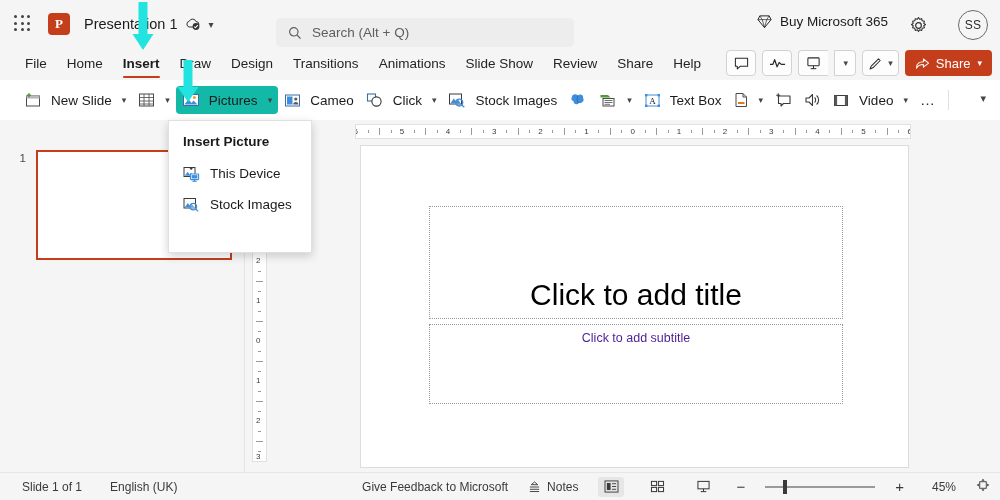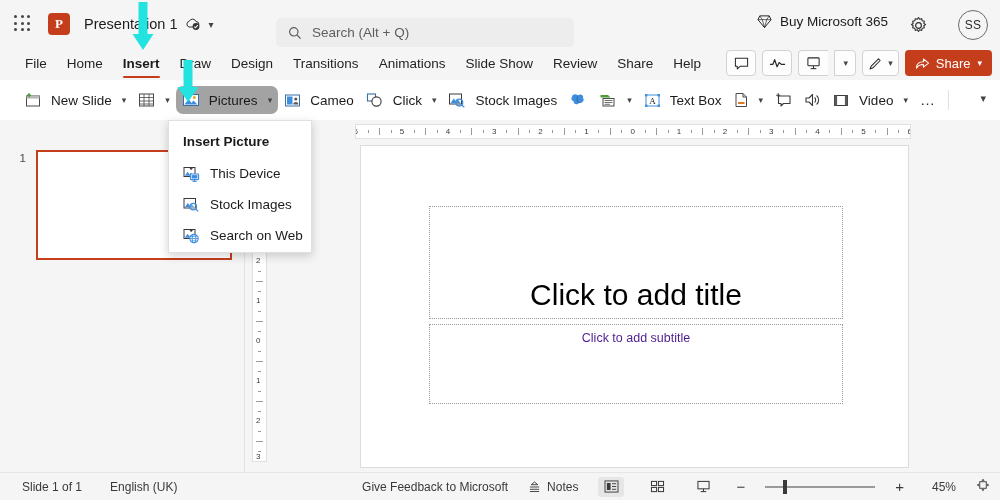--- a/index.html
+++ b/index.html
@@ -95,21 +95,21 @@
   .ribbon {
     position: absolute; left: 0; top: 80px; width: 1000px; height: 40px;
     background: #ffffff; display: flex; align-items: center;
   }
   .rb {
     display: flex; align-items: center; gap: 9px; height: 28px;
     padding: 0 6px; border-radius: 4px; cursor: pointer; white-space: nowrap;
     font-size: 13.5px; color: #1b1b1b;
   }
   .rb:first-child { margin-left: 18px; }
-  .rb.pressed { background: #a3a3a3; border-radius: 7px; }
+  .rb.pressed { background: #14b8a6; }
   .chev { font-size: 9px; color: #444; margin-left: 1px; }
   .rb-sep { width: 1px; height: 20px; background: #e0e0e0; margin: 0 6px; }
   .ribbon-collapse { position: absolute; right: 14px; top: 12px; cursor: pointer; color:#444; font-size: 11px;}
 
   
   .thumbpane {
     position: absolute; left: 0; top: 120px; width: 245px; bottom: 28px;
     background: #f5f5f5; border-right: 1px solid #e3e3e3;
   }
   .thumb-row { position: absolute; left: 10px; top: 30px; display: flex; align-items: flex-start; }
@@ -551,33 +551,20 @@
     <div class="dd-item">
       <svg width="17" height="16" viewBox="0 0 17 16">
         <rect x="1" y="1.5" width="11.5" height="9.5" fill="#fff" stroke="#3a3a3a" stroke-width="1"></rect>
         <path d="M1.8 10.3 L4.8 6 L6.9 8.8 L8.4 7 L11.7 10.3 Z" fill="#3e8ede"></path>
         <circle cx="10.3" cy="9.6" r="3.3" fill="#fff" fill-opacity=".25" stroke="#3e8ede" stroke-width="1.2"></circle>
         <line x1="12.7" y1="12" x2="15.2" y2="14.4" stroke="#3e8ede" stroke-width="1.3"></line>
       </svg>
       <span>Stock Images</span>
     </div>
 
-    <div class="dd-item">
-      <svg width="17" height="16" viewBox="0 0 17 16">
-        <rect x="1" y="1.5" width="11" height="9" fill="#fff" stroke="#3a3a3a" stroke-width="1"></rect>
-        <path d="M1.8 9.8 L4.6 5.8 L6.6 8.4 L8 6.7 L11.2 9.8 Z" fill="#3e8ede"></path>
-        <path d="M8.2 1.2 V4 M6.8 2.6 H9.6" stroke="#3a3a3a" stroke-width="1"></path>
-        <circle cx="11" cy="10.6" r="4.2" fill="#fff" stroke="#3e8ede" stroke-width="1.1"></circle>
-        <ellipse cx="11" cy="10.6" rx="1.9" ry="4.2" fill="none" stroke="#3e8ede" stroke-width=".9"></ellipse>
-        <line x1="6.8" y1="10.6" x2="15.2" y2="10.6" stroke="#3e8ede" stroke-width=".9"></line>
-        <line x1="7.5" y1="8.3" x2="14.5" y2="8.3" stroke="#3e8ede" stroke-width=".8"></line>
-        <line x1="7.5" y1="12.9" x2="14.5" y2="12.9" stroke="#3e8ede" stroke-width=".8"></line>
-      </svg>
-      <span>Search on Web</span>
-    </div>
   </div>
 
   <div class="statusbar">
     <div class="sb-left">
       <span class="sb-item">Slide 1 of 1</span>
       <span class="sb-item">English (UK)</span>
     </div>
     <div class="sb-right">
       <span class="sb-item">Give Feedback to Microsoft</span>
       <span class="sb-item" style="display:flex;align-items:center;gap:6px">

